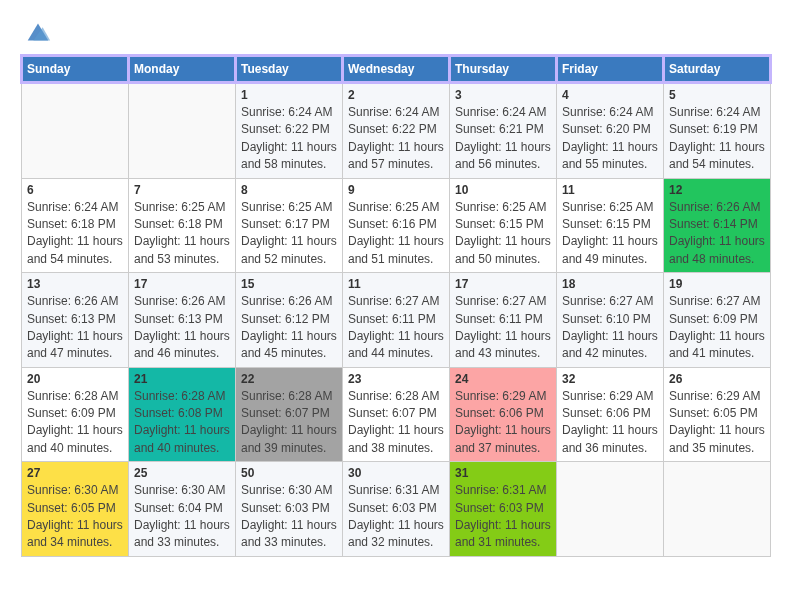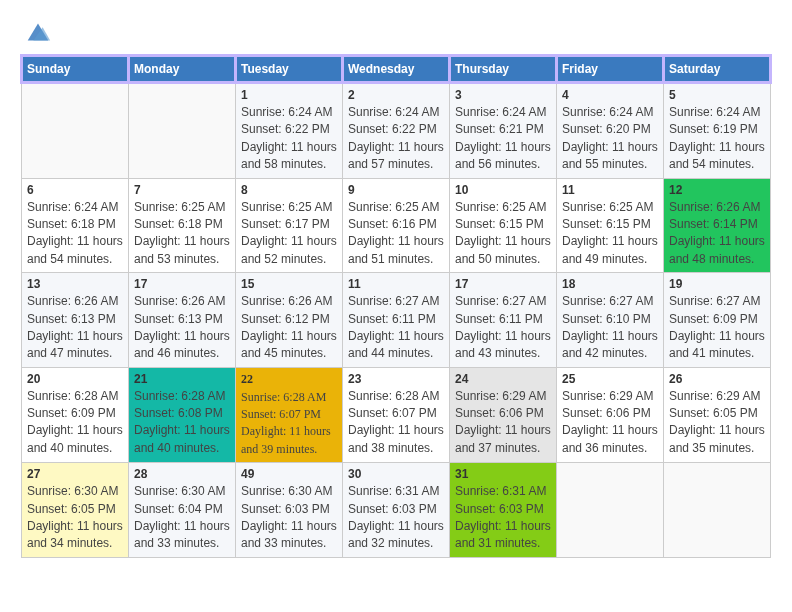--- a/index.html
+++ b/index.html
@@ -265,66 +265,66 @@
             <div class="day-info" style="white-space: pre-line;">Sunrise: 6:28 AM
 Sunset: 6:09 PM
 Daylight: 11 hours and 40 minutes.</div>
           </td>
           <td style="background: #14b8a6;">
             <span class="day-number">21</span>
             <div class="day-info" style="white-space: pre-line;">Sunrise: 6:28 AM
 Sunset: 6:08 PM
 Daylight: 11 hours and 40 minutes.</div>
           </td>
-          <td style="background: #eab308; font-family: Liberation Serif, serif;">
+          <td style="background: #a3a3a3;">
             <span class="day-number">22</span>
             <div class="day-info" style="white-space: pre-line;">Sunrise: 6:28 AM
 Sunset: 6:07 PM
 Daylight: 11 hours and 39 minutes.</div>
           </td>
           <td style="background: rgb(255, 255, 255);">
             <span class="day-number">23</span>
             <div class="day-info" style="white-space: pre-line;">Sunrise: 6:28 AM
 Sunset: 6:07 PM
 Daylight: 11 hours and 38 minutes.</div>
           </td>
-          <td style="background: #e5e5e5;">
+          <td style="background: #fca5a5;">
             <span class="day-number">24</span>
             <div class="day-info" style="white-space: pre-line;">Sunrise: 6:29 AM
 Sunset: 6:06 PM
 Daylight: 11 hours and 37 minutes.</div>
           </td>
           <td style="background: rgb(255, 255, 255);">
-            <span class="day-number">25</span>
+            <span class="day-number">32</span>
             <div class="day-info" style="white-space: pre-line;">Sunrise: 6:29 AM
 Sunset: 6:06 PM
 Daylight: 11 hours and 36 minutes.</div>
           </td>
           <td style="background: rgb(255, 255, 255);">
             <span class="day-number">26</span>
             <div class="day-info" style="white-space: pre-line;">Sunrise: 6:29 AM
 Sunset: 6:05 PM
 Daylight: 11 hours and 35 minutes.</div>
           </td>
         </tr>
         <tr class="last-row">
-          <td style="background: #fef9c3; margin-top: 48px;">
+          <td style="background: #fde047; margin-top: 48px;">
             <span class="day-number">27</span>
             <div class="day-info" style="white-space: pre-line;">Sunrise: 6:30 AM
 Sunset: 6:05 PM
 Daylight: 11 hours and 34 minutes.</div>
           </td>
           <td style="background: rgb(245, 247, 250);">
-            <span class="day-number">28</span>
+            <span class="day-number">25</span>
             <div class="day-info" style="white-space: pre-line;">Sunrise: 6:30 AM
 Sunset: 6:04 PM
 Daylight: 11 hours and 33 minutes.</div>
           </td>
           <td style="background: rgb(245, 247, 250);">
-            <span class="day-number">49</span>
+            <span class="day-number">50</span>
             <div class="day-info" style="white-space: pre-line;">Sunrise: 6:30 AM
 Sunset: 6:03 PM
 Daylight: 11 hours and 33 minutes.</div>
           </td>
           <td style="background: rgb(245, 247, 250);">
             <span class="day-number">30</span>
             <div class="day-info" style="white-space: pre-line;">Sunrise: 6:31 AM
 Sunset: 6:03 PM
 Daylight: 11 hours and 32 minutes.</div>
           </td>

